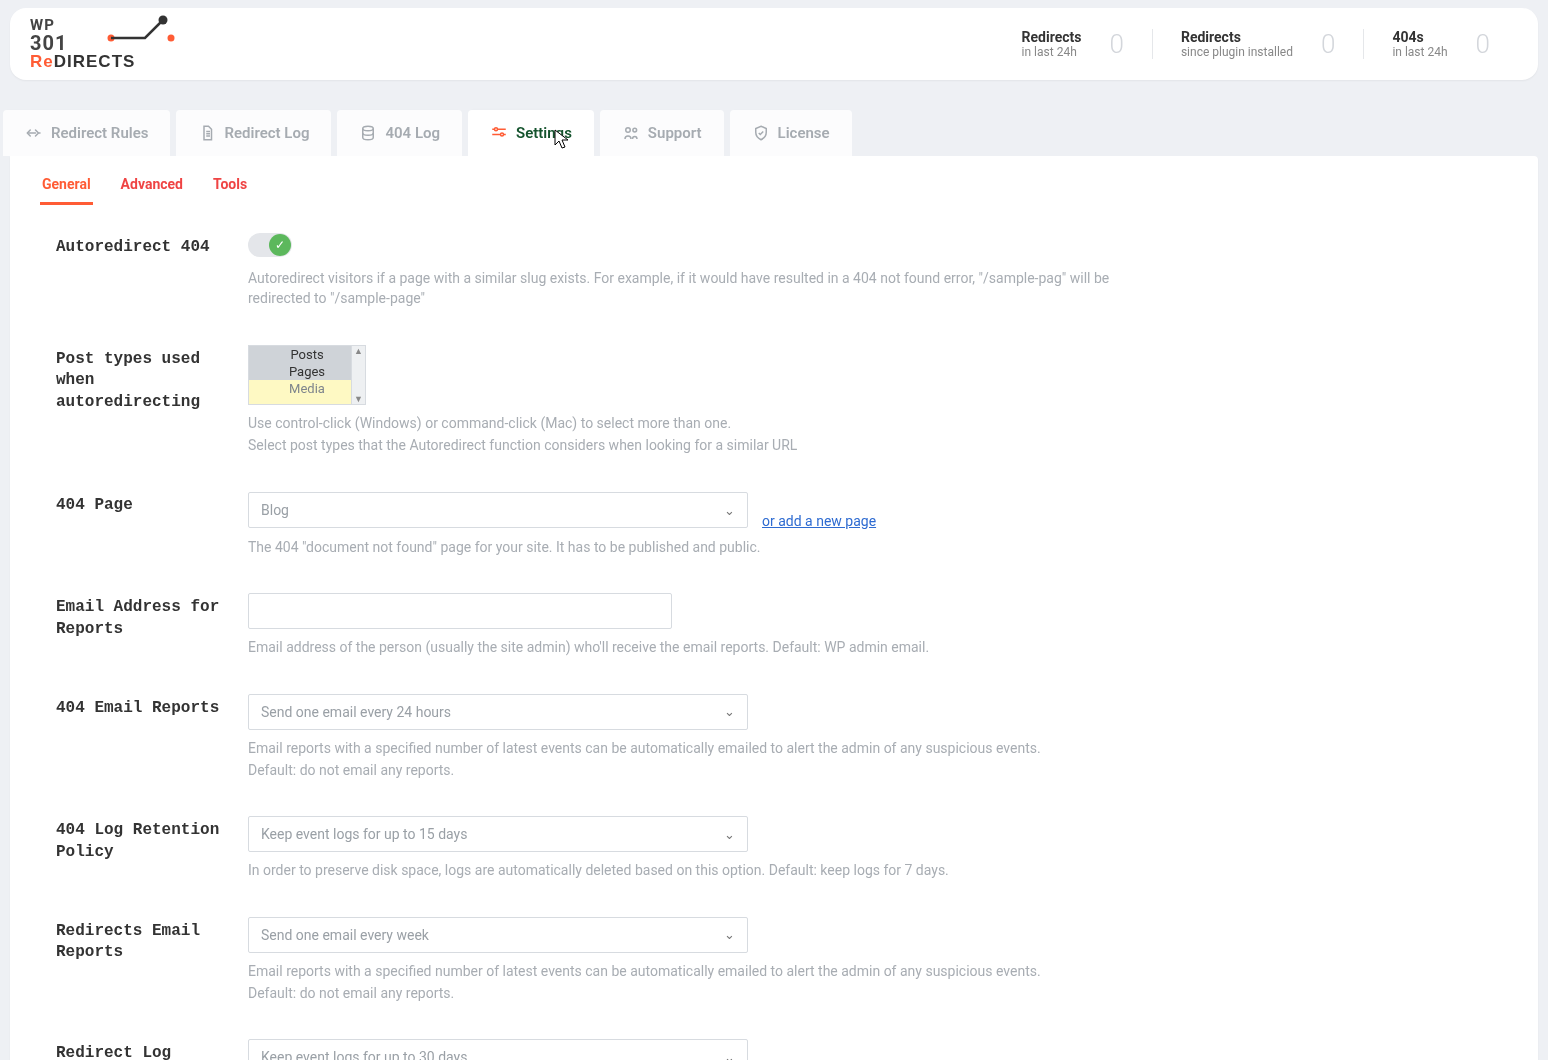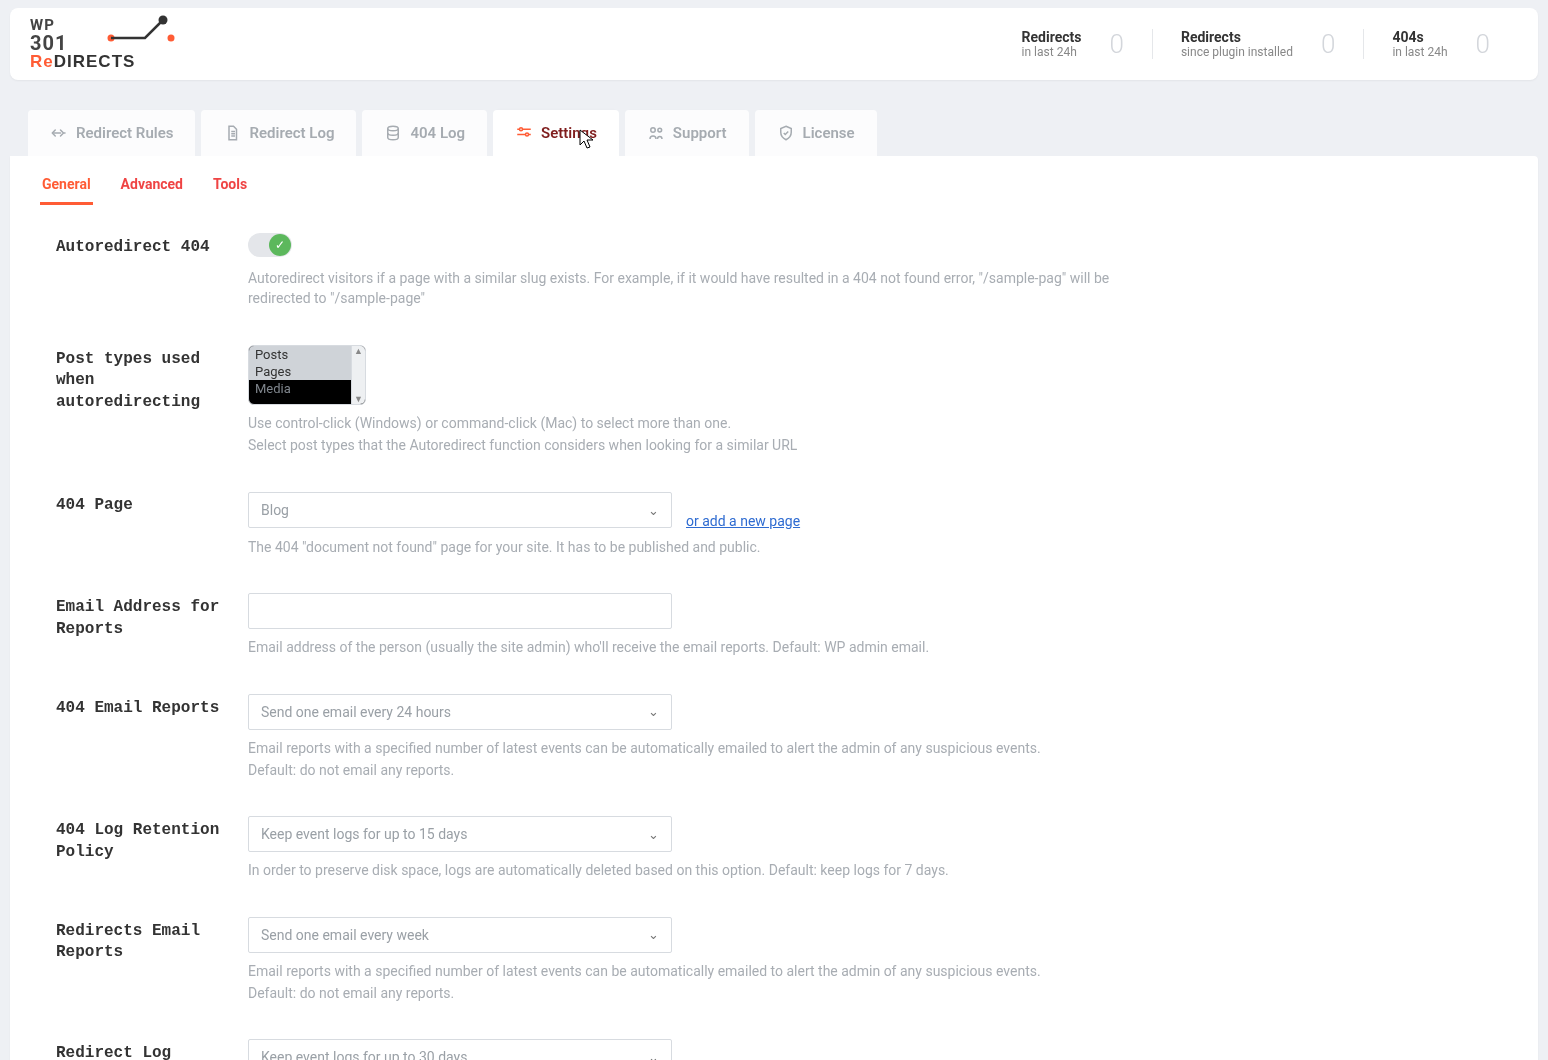--- a/index.html
+++ b/index.html
@@ -5,21 +5,21 @@
     * { margin: 0; padding: 0; box-sizing: border-box; }
     body {
       font-family: -apple-system, BlinkMacSystemFont, "Segoe UI", Roboto, Helvetica, Arial, sans-serif;
       background: #eef0f4;
       color: #444;
       font-size: 14px;
     }
     .header-card {
       background: #fff;
       margin: 8px 10px;
-      border-radius: 8px;
+      border-radius: 16px;
       display: flex;
       align-items: center;
       padding: 10px 20px;
       box-shadow: 0 1px 2px rgba(0,0,0,0.05);
     }
     .logo {
       display: flex;
       align-items: center;
       gap: 0;
     }
@@ -54,39 +54,39 @@
       gap: 28px;
     }
     .stat-block:first-child { border-left: none; }
     .stat-labels { display: flex; flex-direction: column; }
     .stat-title { font-weight: 700; font-size: 14px; color: #333; }
     .stat-sub { font-size: 12px; color: #888; }
     .stat-value { font-size: 26px; font-weight: 300; color: #d3d6db; }
 
     .tabs {
       display: flex;
-      margin: 0 28px;
+      margin: 0 3px;
       gap: 6px;
       margin-top: 30px;
     }
     .tab {
       background: #fff;
       border-radius: 4px 4px 0 0;
       padding: 14px 22px;
       display: flex;
       align-items: center;
       gap: 8px;
       color: #9aa0a6;
       font-weight: 600;
       font-size: 15px;
       cursor: pointer;
       box-shadow: 0 -3px 3px -3px rgba(0,0,0,0.03);
       opacity: 0.85;
     }
-    .tab.active { color: #7f1d1d; opacity: 1; position: relative; z-index: 2; align-items: center; }
+    .tab.active { color: #14532d; opacity: 1; position: relative; z-index: 2; align-items: center; }
     .tab-icon { width: 18px; height: 18px; display: inline-flex; align-items: center; justify-content: center; }
 
     .panel {
       background: #fff;
       margin: 0 10px 30px 10px;
       border-radius: 0 4px 4px 4px;
       box-shadow: 0 1px 2px rgba(0,0,0,0.05);
       padding: 0 0 40px 0;
       position: relative;
       z-index: 1;
@@ -150,26 +150,27 @@
       background: #5cb85c;
       display: flex;
       align-items: center;
       justify-content: center;
       color: #fff;
       font-size: 12px;
     }
 
     .multiselect {
       border: 1px solid #d7dbe0;
-      border-radius: 6px;
+      border-radius: 0;
       width: 118px;
       height: 60px;
       overflow: hidden;
       position: relative;
-      background: #000000;
+      background: #fef9c3;
+      text-align: center;
     }
     .ms-track {
       width: 14px;
       position: absolute;
       right: 0; top: 0; bottom: 0;
       background: #eef0f2;
       border-left: 1px solid #d7dbe0;
       display: flex;
       flex-direction: column;
       justify-content: space-between;
@@ -186,21 +187,21 @@
     .ms-opt.sel { background: #cfd3d8; color: #333; }
 
     .select {
       display: flex;
       align-items: center;
       justify-content: space-between;
       border: 1px solid #d7dbe0;
       border-radius: 2px;
       height: 36px;
       padding: 0 12px;
-      width: 424px;
+      width: 500px;
       color: #9aa0a6;
       font-size: 14px;
       cursor: pointer;
       background: #fff;
     }
     .select .chev { color: #777; font-size: 13px; }
     .row-404page .select-row { display: flex; align-items: center; gap: 14px; }
     .link { color: #2e6bd1; text-decoration: underline; font-size: 14px; cursor: pointer; margin-top: 22px; }
 
     .textfield {

